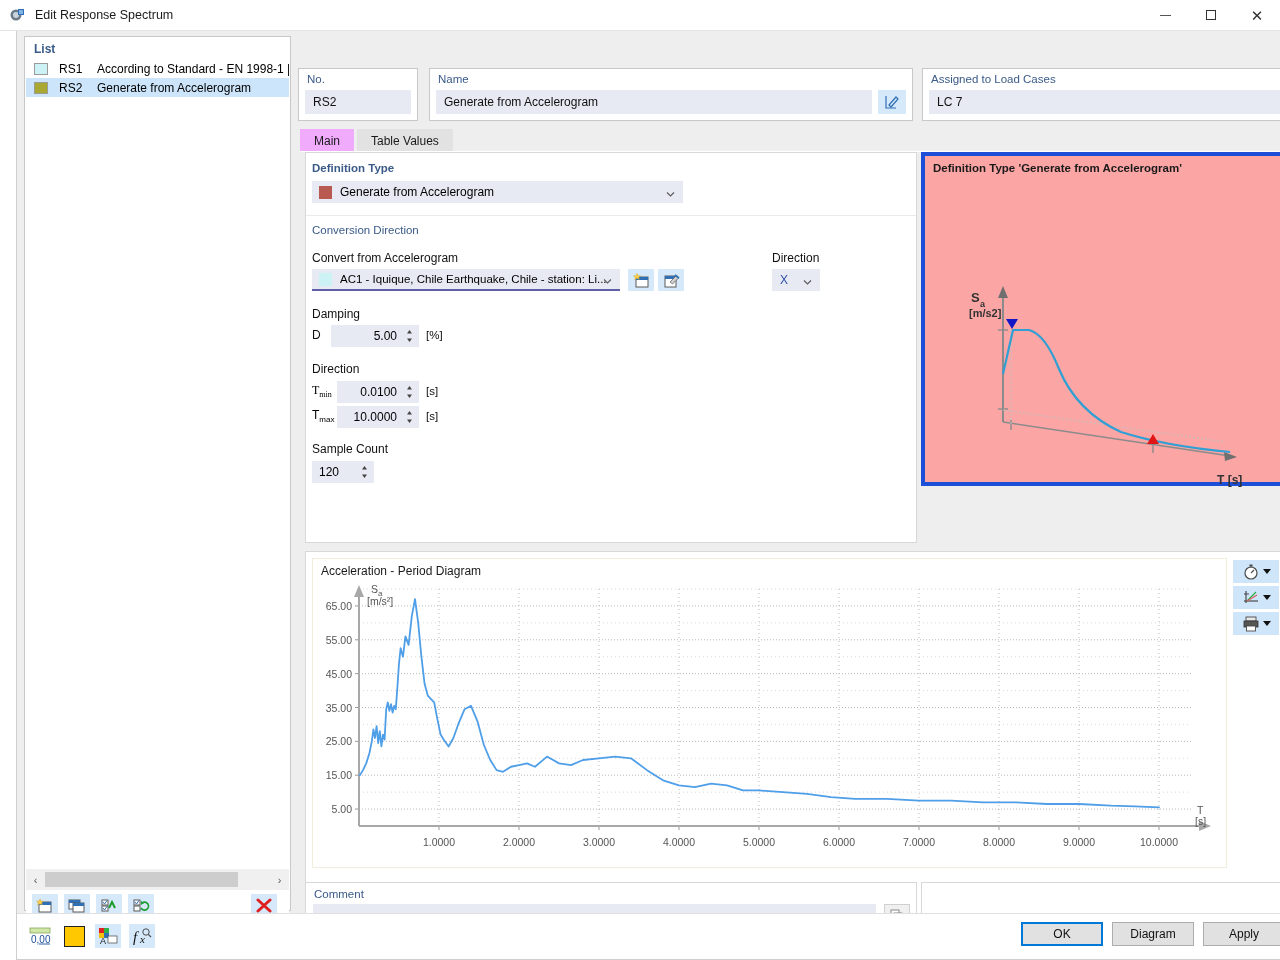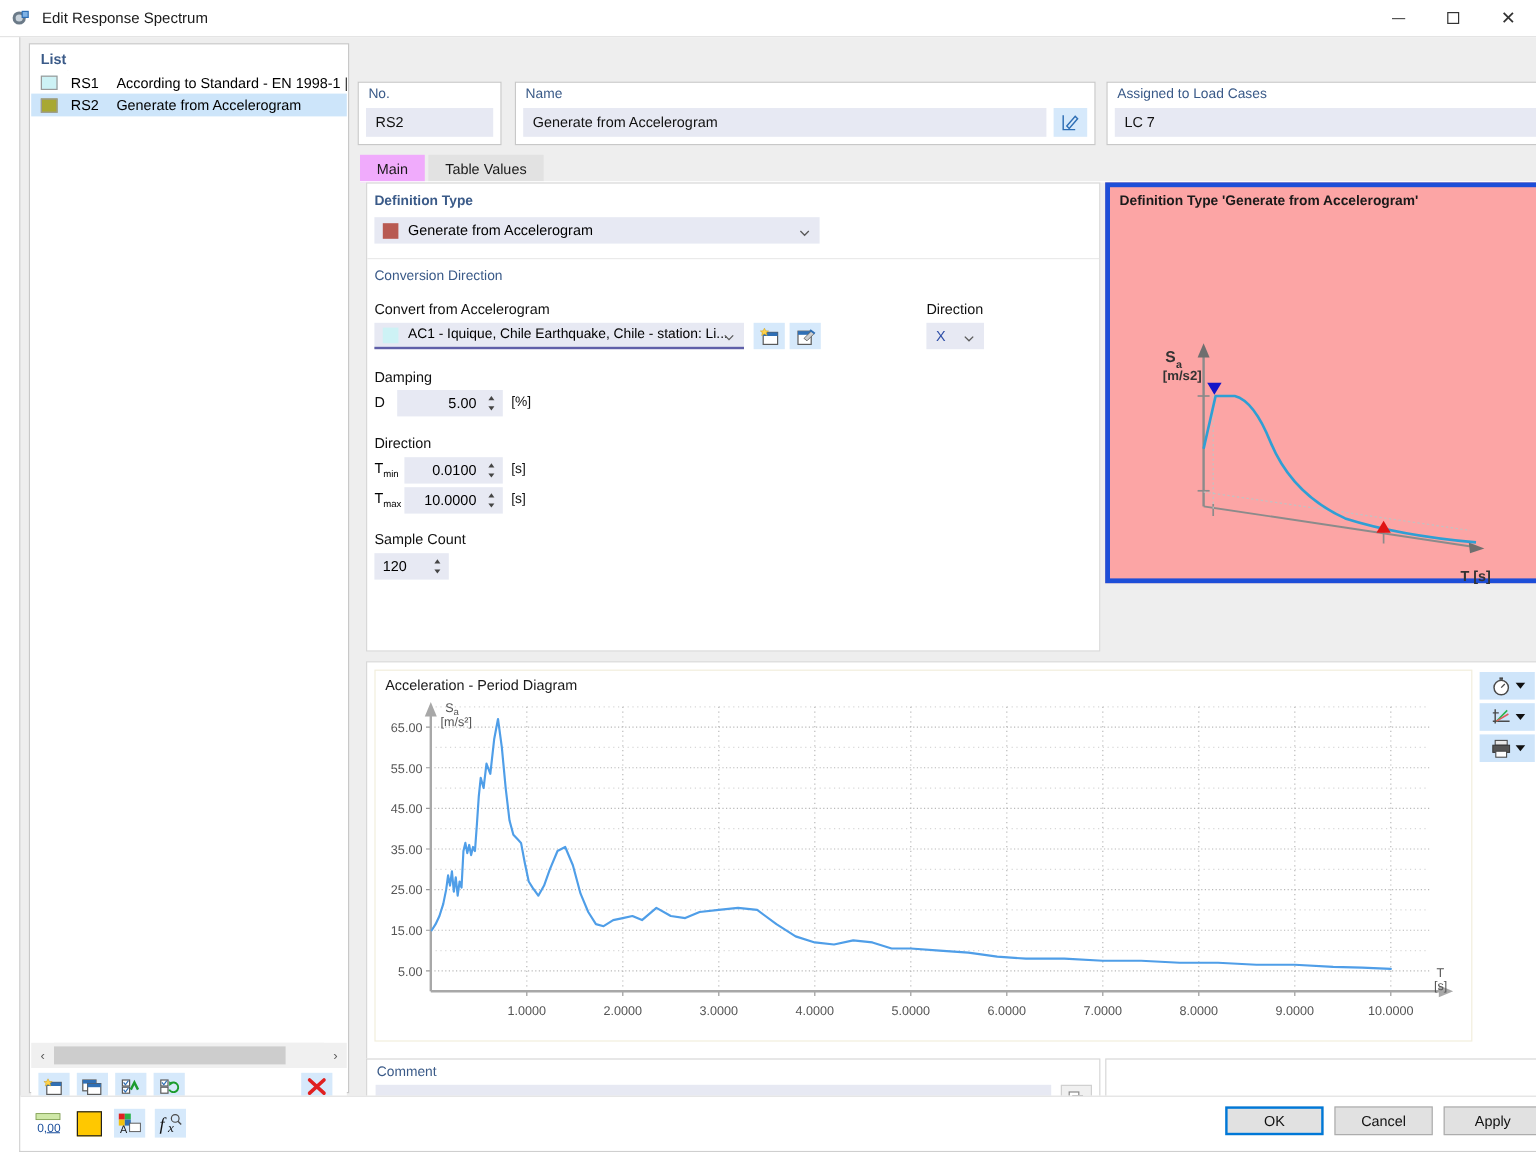--- a/index.html
+++ b/index.html
@@ -370,21 +370,21 @@
         <svg width="7" height="14" viewBox="0 0 7 14">
             <path d="M3.5 1 L6 4.5 L1 4.5 Z" fill="#444"></path>
             <path d="M3.5 13 L6 9.5 L1 9.5 Z" fill="#444"></path>
           </svg>
       </span>
     </div>
     <span style="position:absolute;left:120px;top:176px;" class="unit">[%]</span>
 
     <div style="position:absolute;left:6px;top:209px;" class="sublabel">Direction</div>
 
-    <div style="position:absolute;left:6px;top:230px;font-size:12px;">
+    <div style="position:absolute;left:6px;top:230px;font-size:12px;font-family:Liberation Serif, serif;">
       <span>T</span><sub style="font-size:8px;">min</sub>
     </div>
     <div class="spin" style="position:absolute;left:31px;top:228px;width:82px;height:22px;">
       <span class="val">0.0100</span>
       <span class="spin-arrows">
         <svg width="7" height="14" viewBox="0 0 7 14">
             <path d="M3.5 1 L6 4.5 L1 4.5 Z" fill="#444"></path>
             <path d="M3.5 13 L6 9.5 L1 9.5 Z" fill="#444"></path>
           </svg>
       </span>
@@ -601,21 +601,21 @@
           <text x="1" y="15" font-family="Liberation Serif, serif" font-style="italic" font-size="15" fill="#111">f</text>
           <text x="8" y="16" font-family="Liberation Serif, serif" font-style="italic" font-size="11" fill="#111">x</text>
           <circle cx="14" cy="5" r="3.2" fill="none" stroke="#4a4a4a" stroke-width="1"></circle>
           <line x1="16.3" y1="7.3" x2="19" y2="10" stroke="#4a4a4a" stroke-width="1.2"></line>
         </svg>
       </span>
     </div>
 
     <div class="dlg-btns">
       <span class="dlg-btn primary">OK</span>
-      <span class="dlg-btn">Cancel</span>
+      <span class="dlg-btn">Diagram</span>
       <span class="dlg-btn">Apply</span>
     </div>
     <span class="grip">
       <svg width="10" height="10" viewBox="0 0 10 10">
         <circle cx="8" cy="2" r="0.8" fill="#aaa"></circle>
           <circle cx="5" cy="5" r="0.8" fill="#aaa"></circle>
         <circle cx="8" cy="5" r="0.8" fill="#aaa"></circle>
           <circle cx="2" cy="8" r="0.8" fill="#aaa"></circle>
         <circle cx="5" cy="8" r="0.8" fill="#aaa"></circle>
           <circle cx="8" cy="8" r="0.8" fill="#aaa"></circle>

